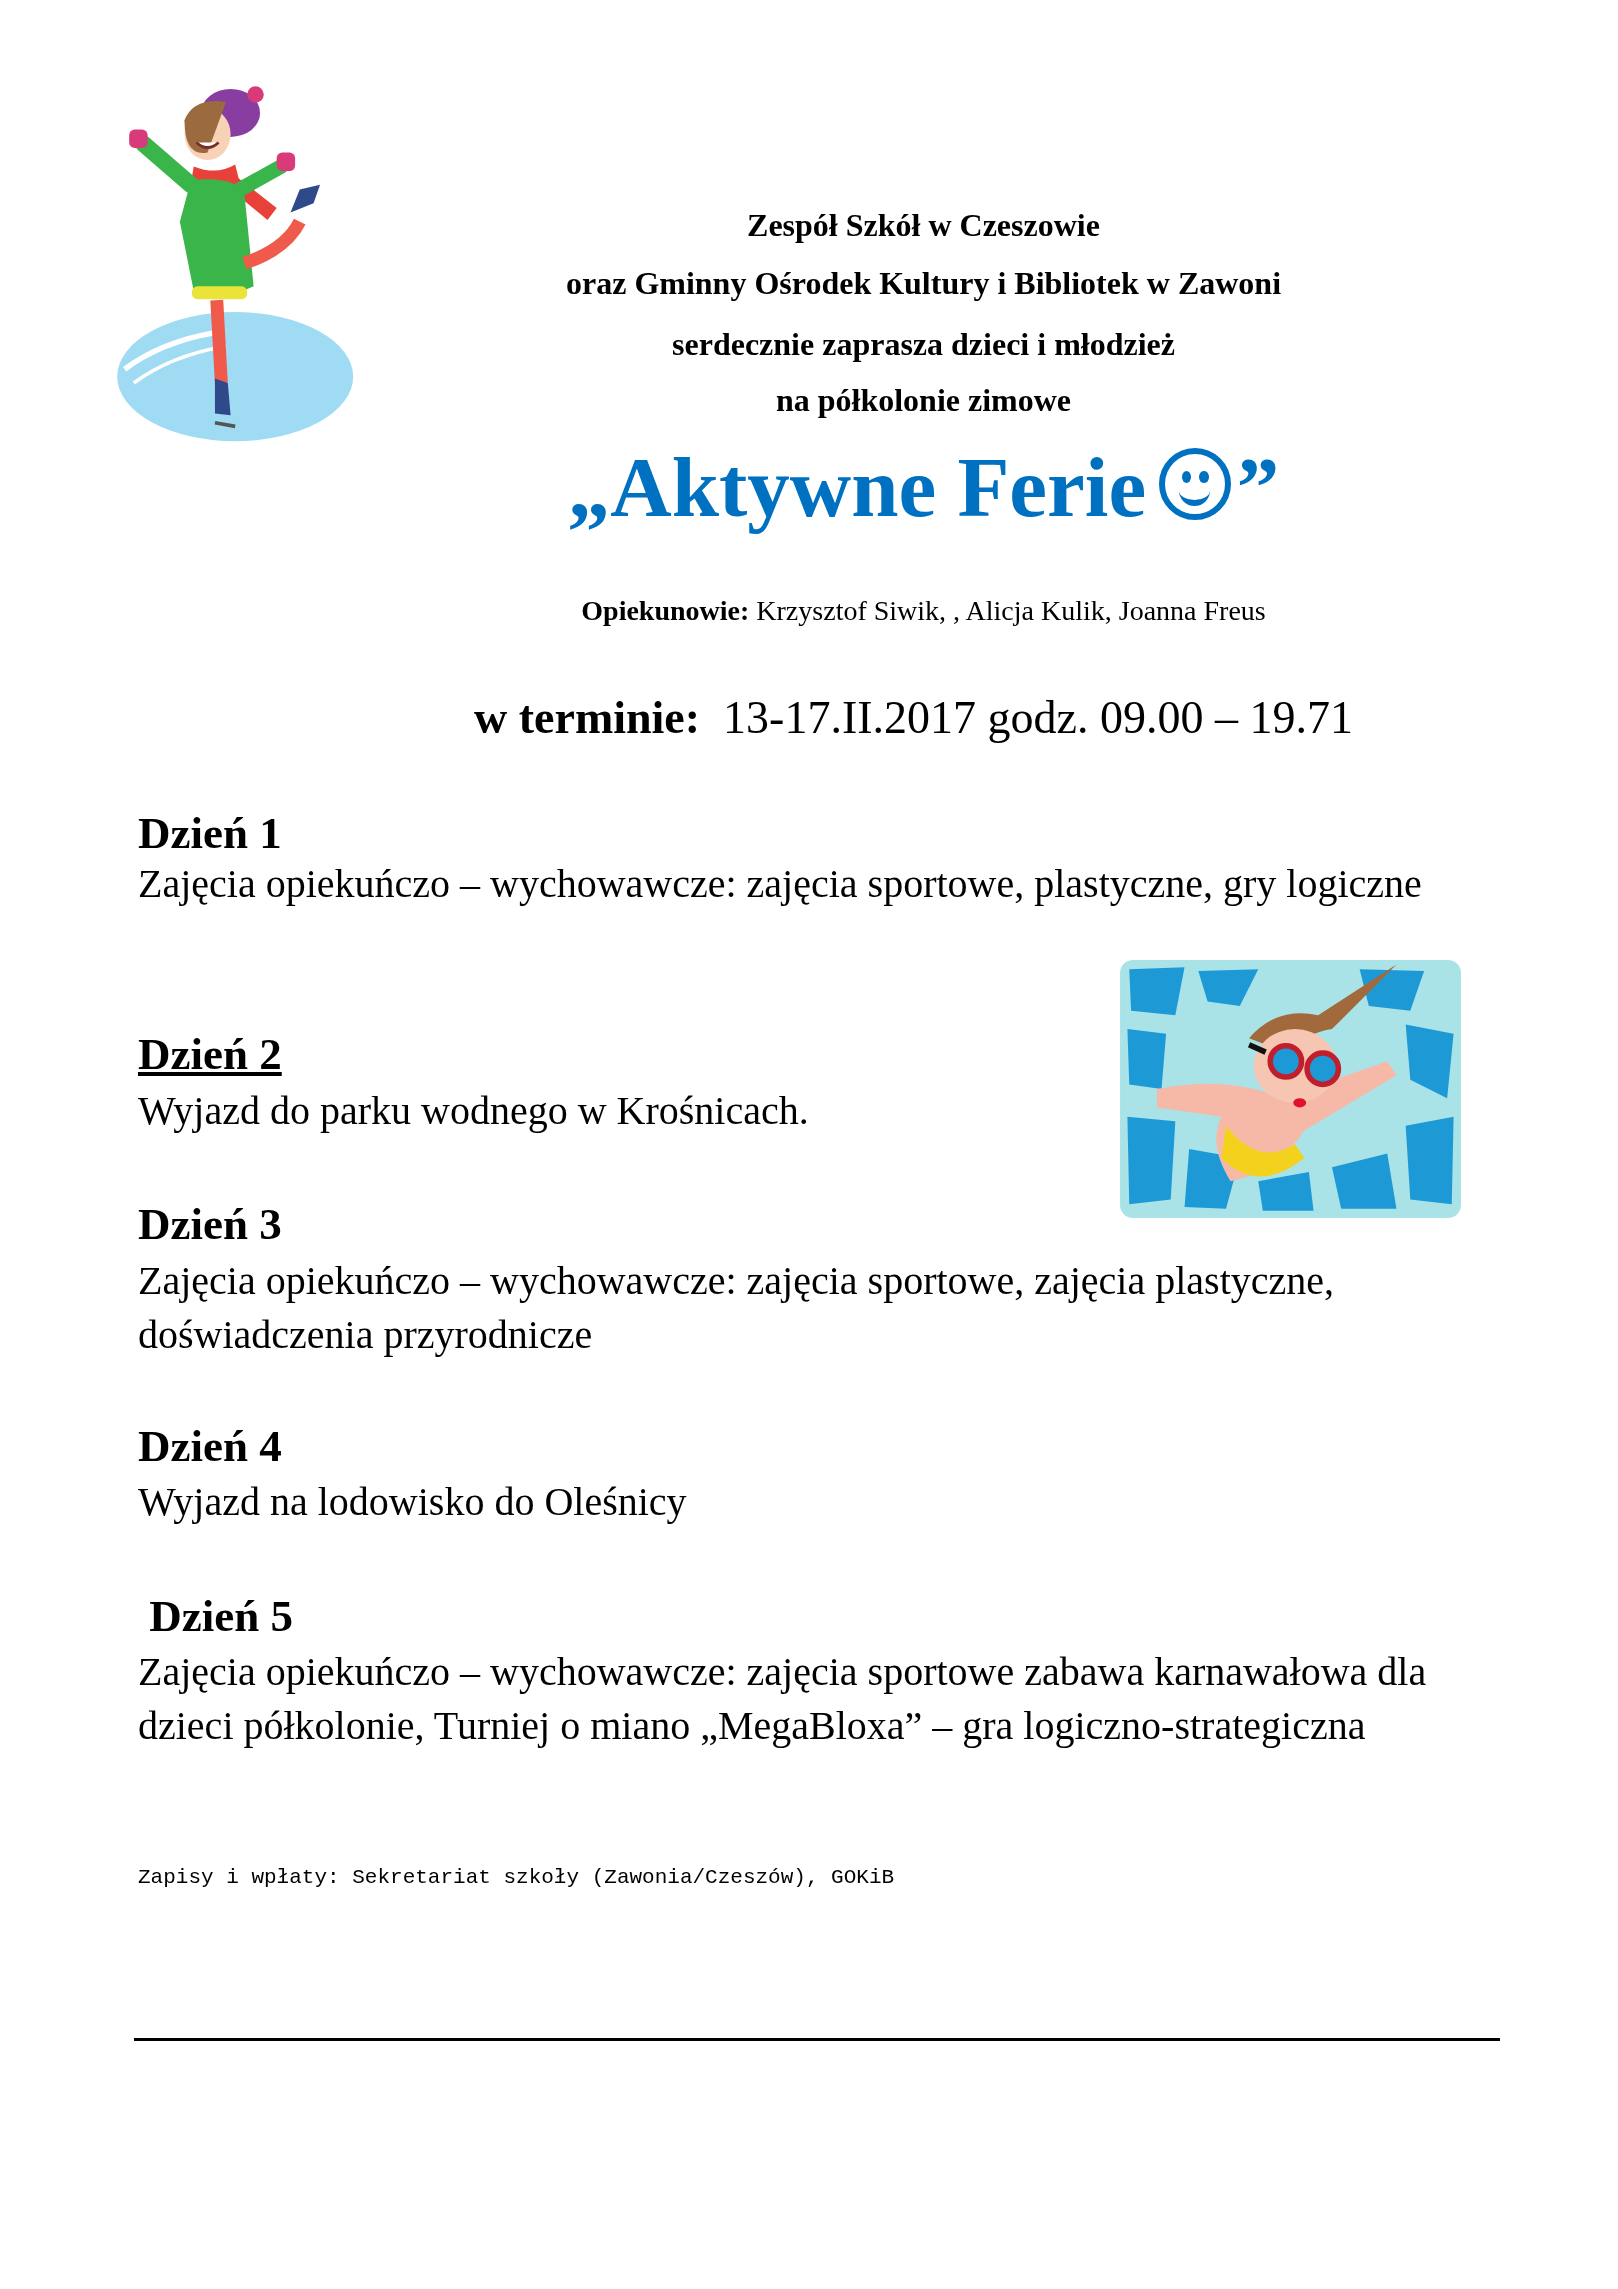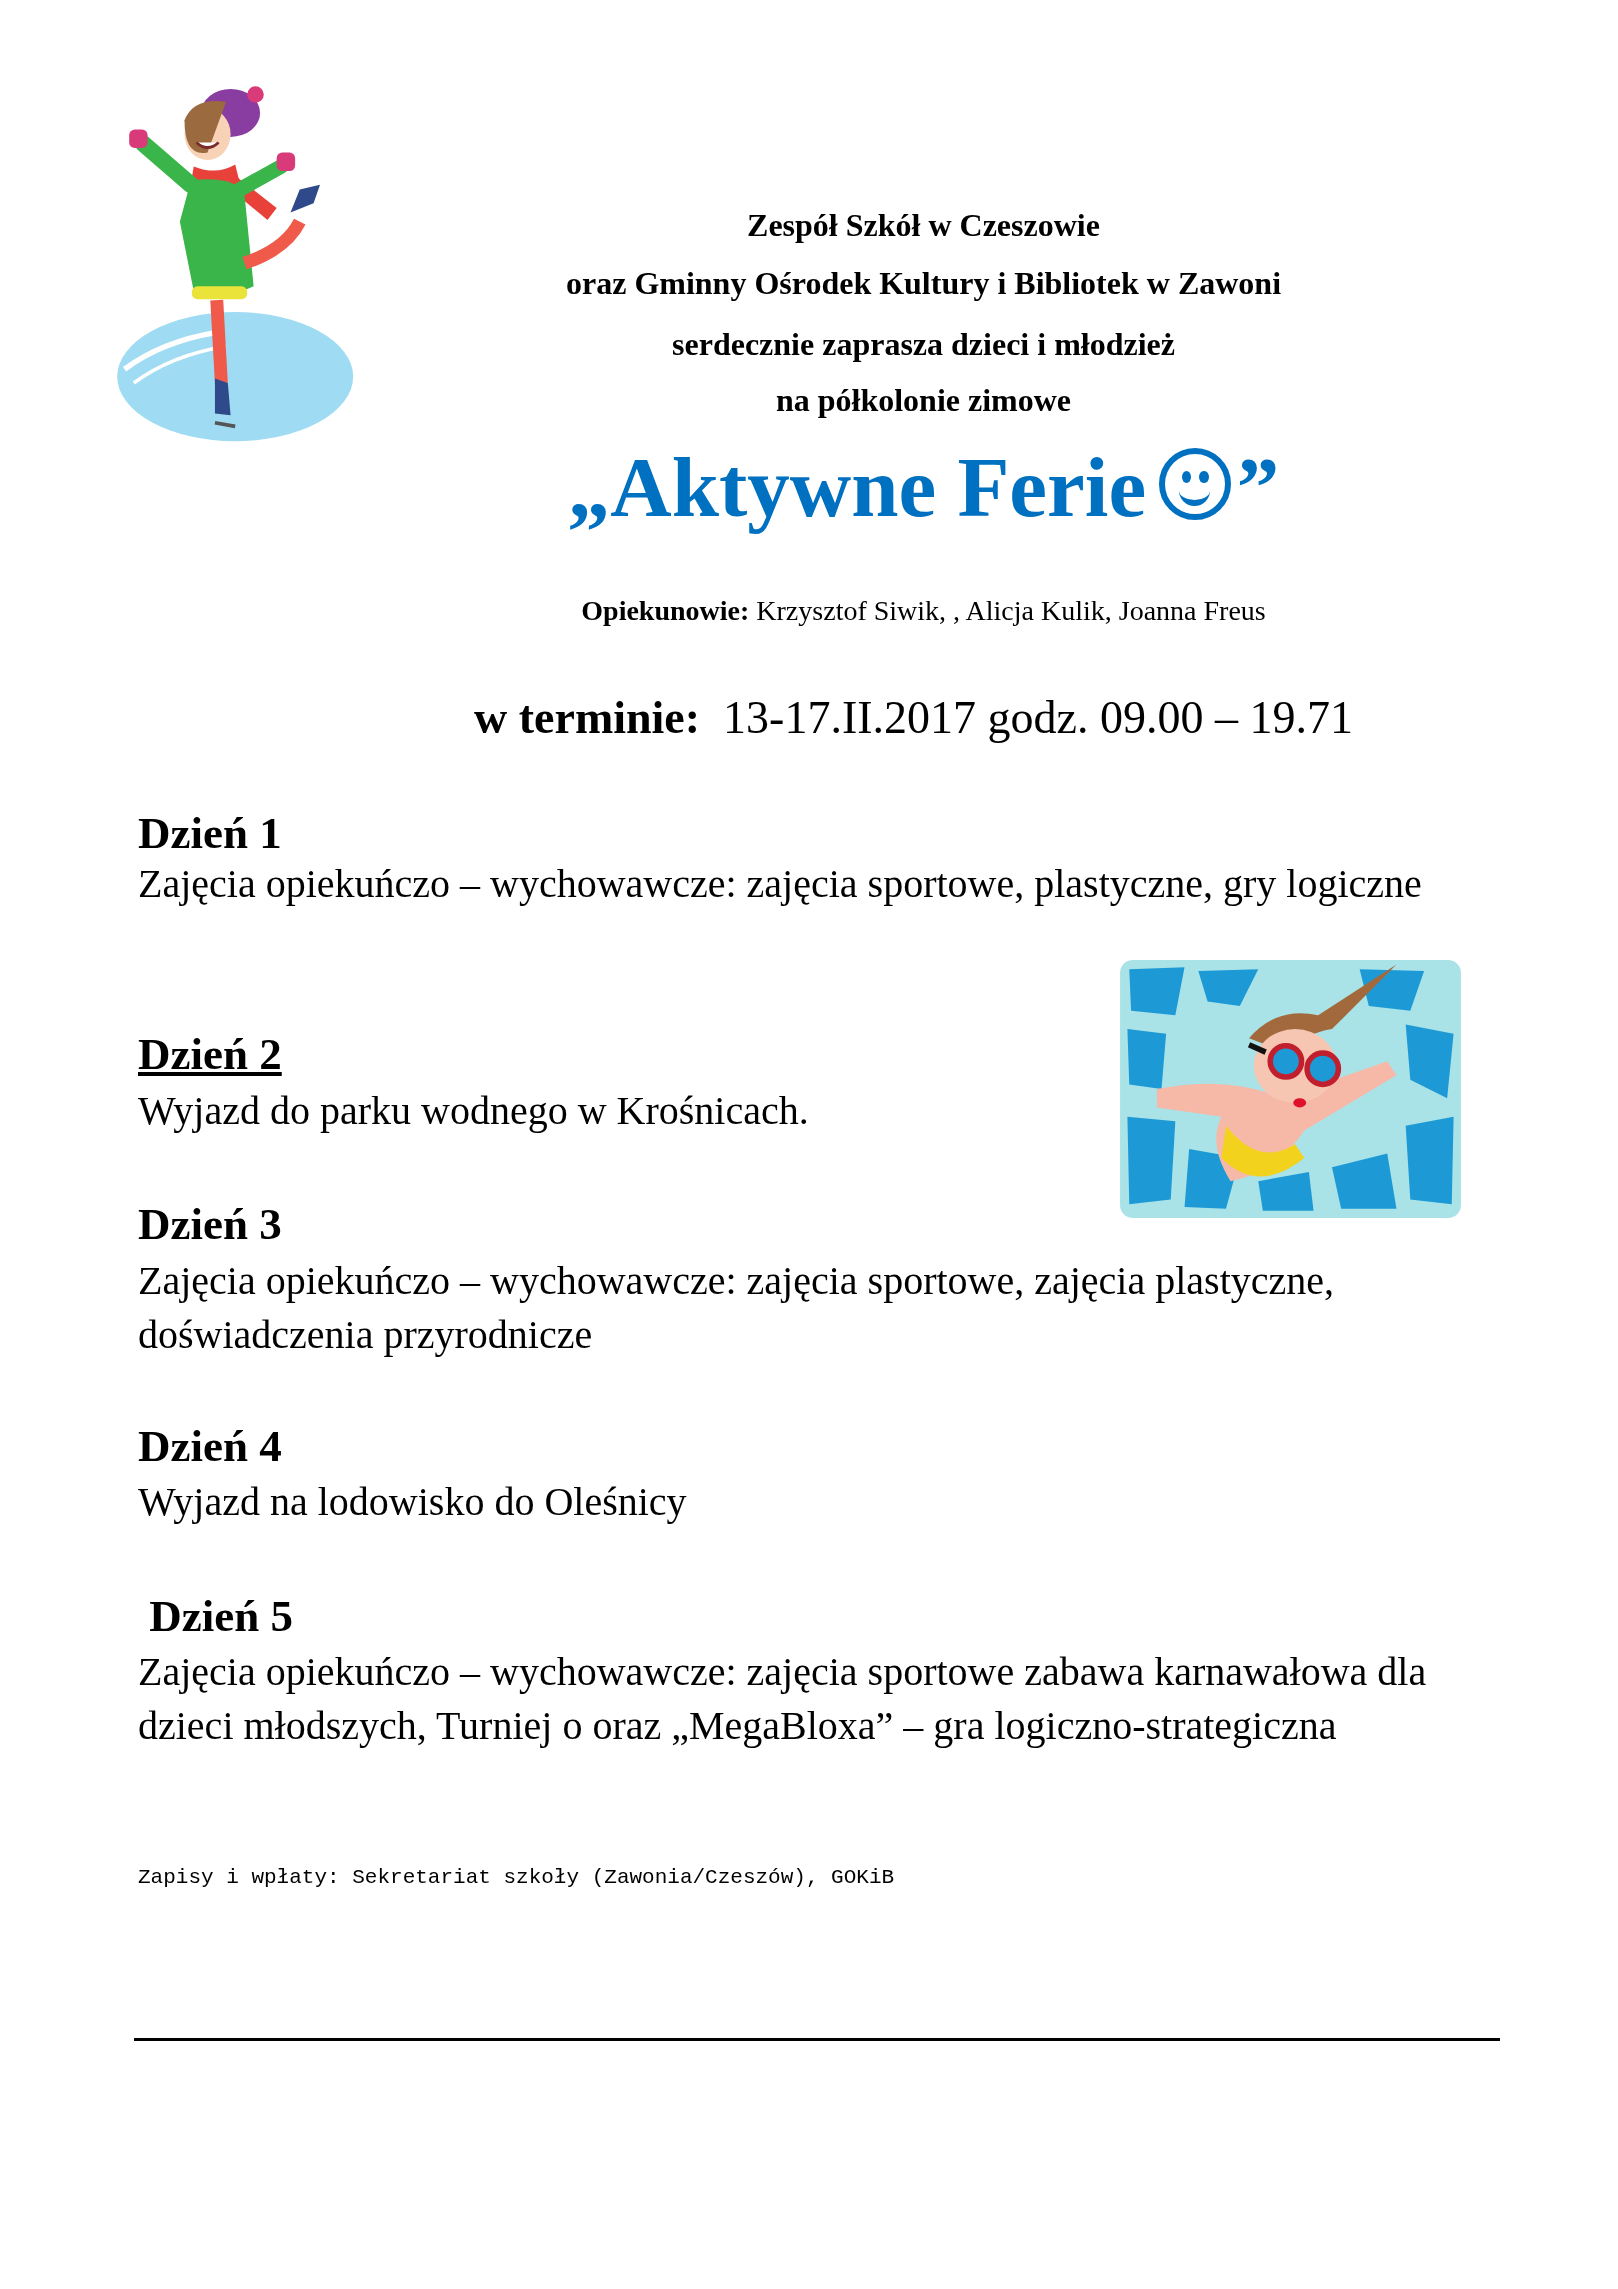--- a/index.html
+++ b/index.html
@@ -83,21 +83,21 @@
 <div class="day-h" style="top:1027px;text-decoration:underline;">Dzień 2</div>
 <div class="day-t" style="top:1084px;">Wyjazd do parku wodnego w Krośnicach.</div>
 
 <div class="day-h" style="top:1197px;">Dzień 3</div>
 <div class="day-t" style="top:1254px;width:1200px;">Zajęcia opiekuńczo – wychowawcze: zajęcia sportowe, zajęcia plastyczne, doświadczenia przyrodnicze</div>
 
 <div class="day-h" style="top:1419px;">Dzień 4</div>
 <div class="day-t" style="top:1475px;">Wyjazd na lodowisko do Oleśnicy</div>
 
 <div class="day-h" style="top:1589px;white-space:pre;"> Dzień 5</div>
-<div class="day-t" style="top:1645px;width:1384px;">Zajęcia opiekuńczo – wychowawcze: zajęcia sportowe zabawa karnawałowa dla dzieci młodszych, Turniej o oraz „MegaBloxa” – gra logiczno-strategiczna</div>
+<div class="day-t" style="top:1645px;width:1384px;">Zajęcia opiekuńczo – wychowawcze: zajęcia sportowe zabawa karnawałowa dla dzieci półkolonie, Turniej o miano „MegaBloxa” – gra logiczno-strategiczna</div>
 
 <div class="abs" style="left:1120px;top:960px;width:341px;height:258px;">
   <svg width="341" height="258" viewBox="0 0 370 280">
     <rect x="0" y="0" width="370" height="280" rx="14" fill="#a9e3e8"></rect>
     <g fill="#1d9ad6">
       <path d="M10 10 L70 8 L60 60 L12 55Z"></path>
       <path d="M85 12 L150 10 L130 50 L95 45Z"></path>
       <path d="M260 10 L330 12 L315 55 L270 50Z"></path>
       <path d="M8 75 L50 80 L45 140 L10 135Z"></path>
       <path d="M310 70 L362 80 L355 150 L315 130Z"></path>

